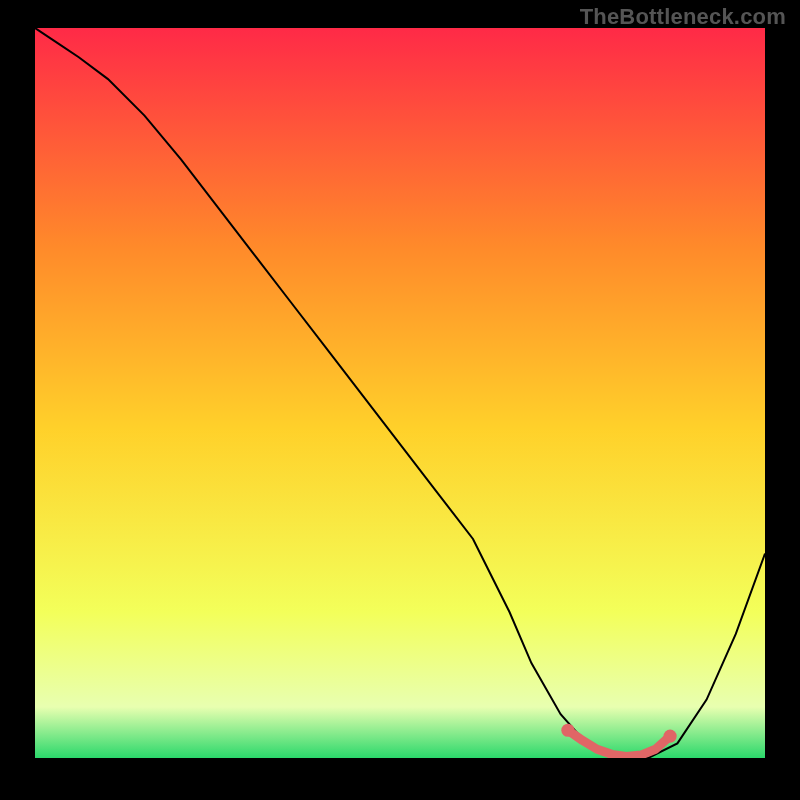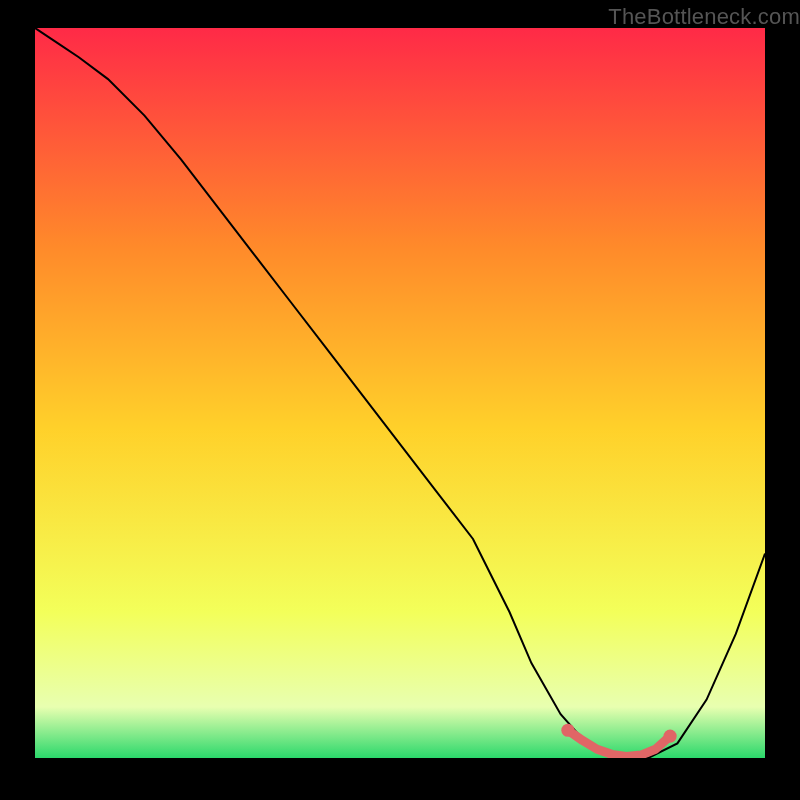--- a/index.html
+++ b/index.html
@@ -6,24 +6,24 @@
   html, body { width: 800px; height: 800px; overflow: hidden; background: #000; }
   .wrap {
     position: relative;
     width: 800px;
     height: 800px;
     background: #000;
   }
   .watermark {
     position: absolute;
     top: 4px;
-    right: 0;
+    right: 14px;
     font-family: Arial, Helvetica, sans-serif;
     font-size: 22px;
-    font-weight: 400;
+    font-weight: 700;
     color: #555;
     letter-spacing: 0.2px;
   }
   .plot {
     position: absolute;
     left: 35px;
     top: 28px;
     width: 730px;
     height: 730px;
   }

